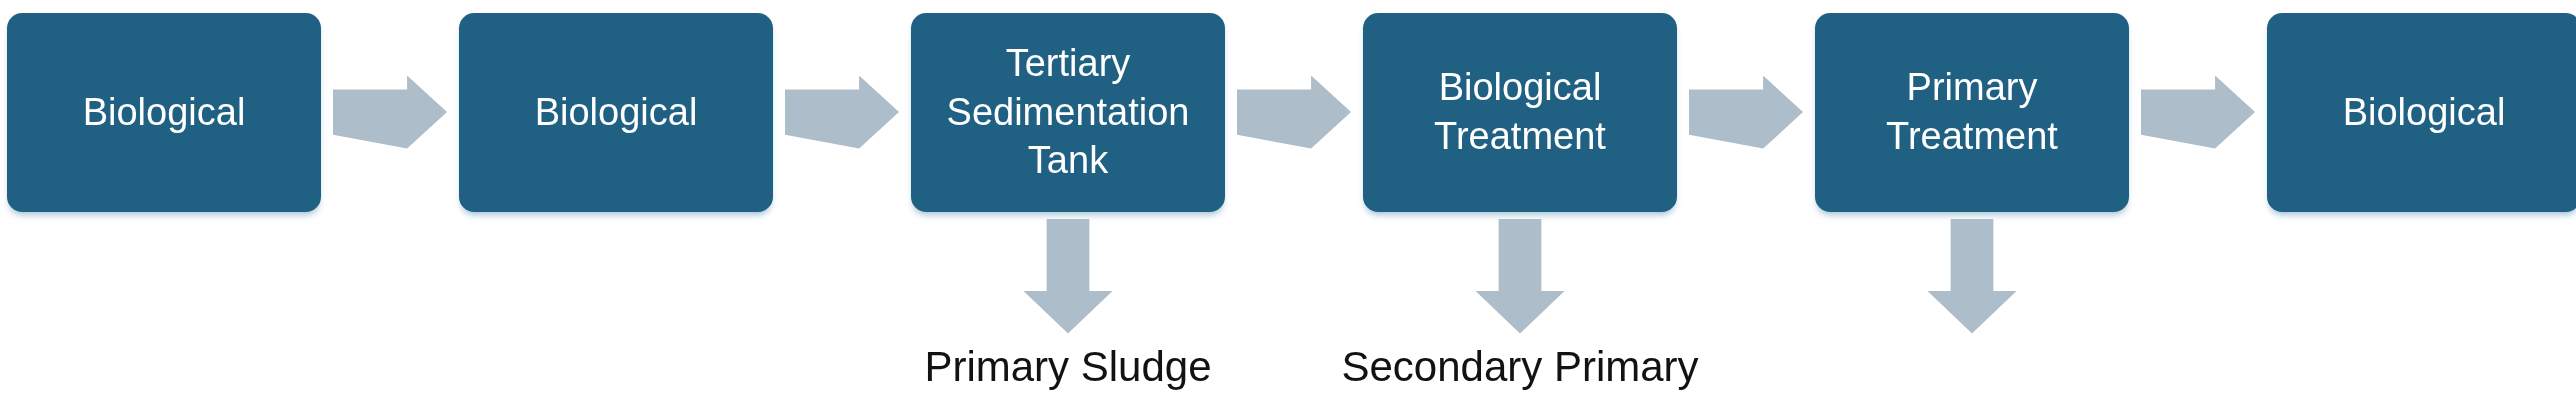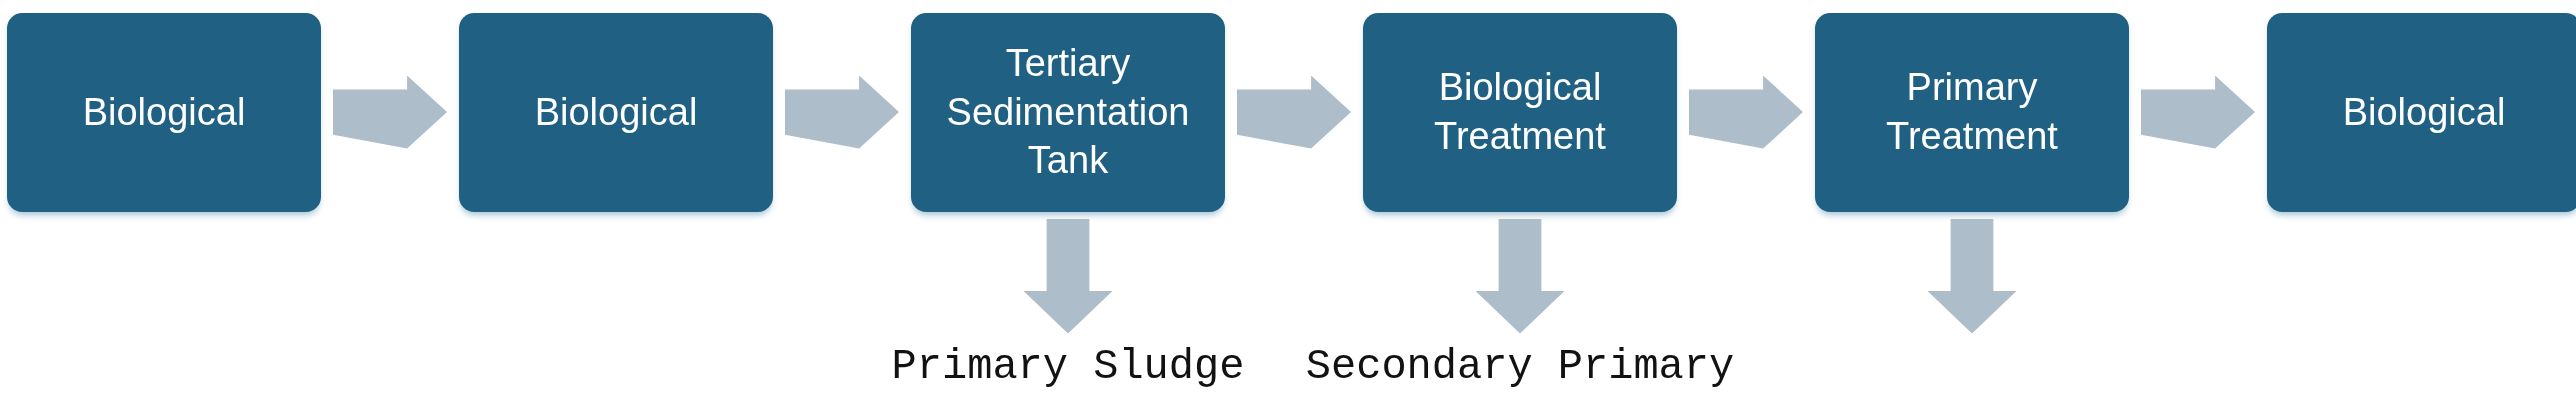--- a/index.html
+++ b/index.html
@@ -70,21 +70,20 @@
     background: var(--arrow);
     clip-path: polygon(26% 0, 74% 0, 74% 63%, 100% 63%, 50% 100%, 0 63%, 26% 63%);
   }
   .byproduct-label {
     margin-top: 9.8px;
     font-size: 42px;
     line-height: 1.15;
     color: var(--byproduct-text);
     white-space: nowrap;
     text-align: right;
-    font-family: Liberation Mono, monospace;
   }
 </style>
 </head>
 <body>
 
 <div class="canvas">
   <div class="flow-row">
 
     <div class="stage">
       <div class="node-box">

